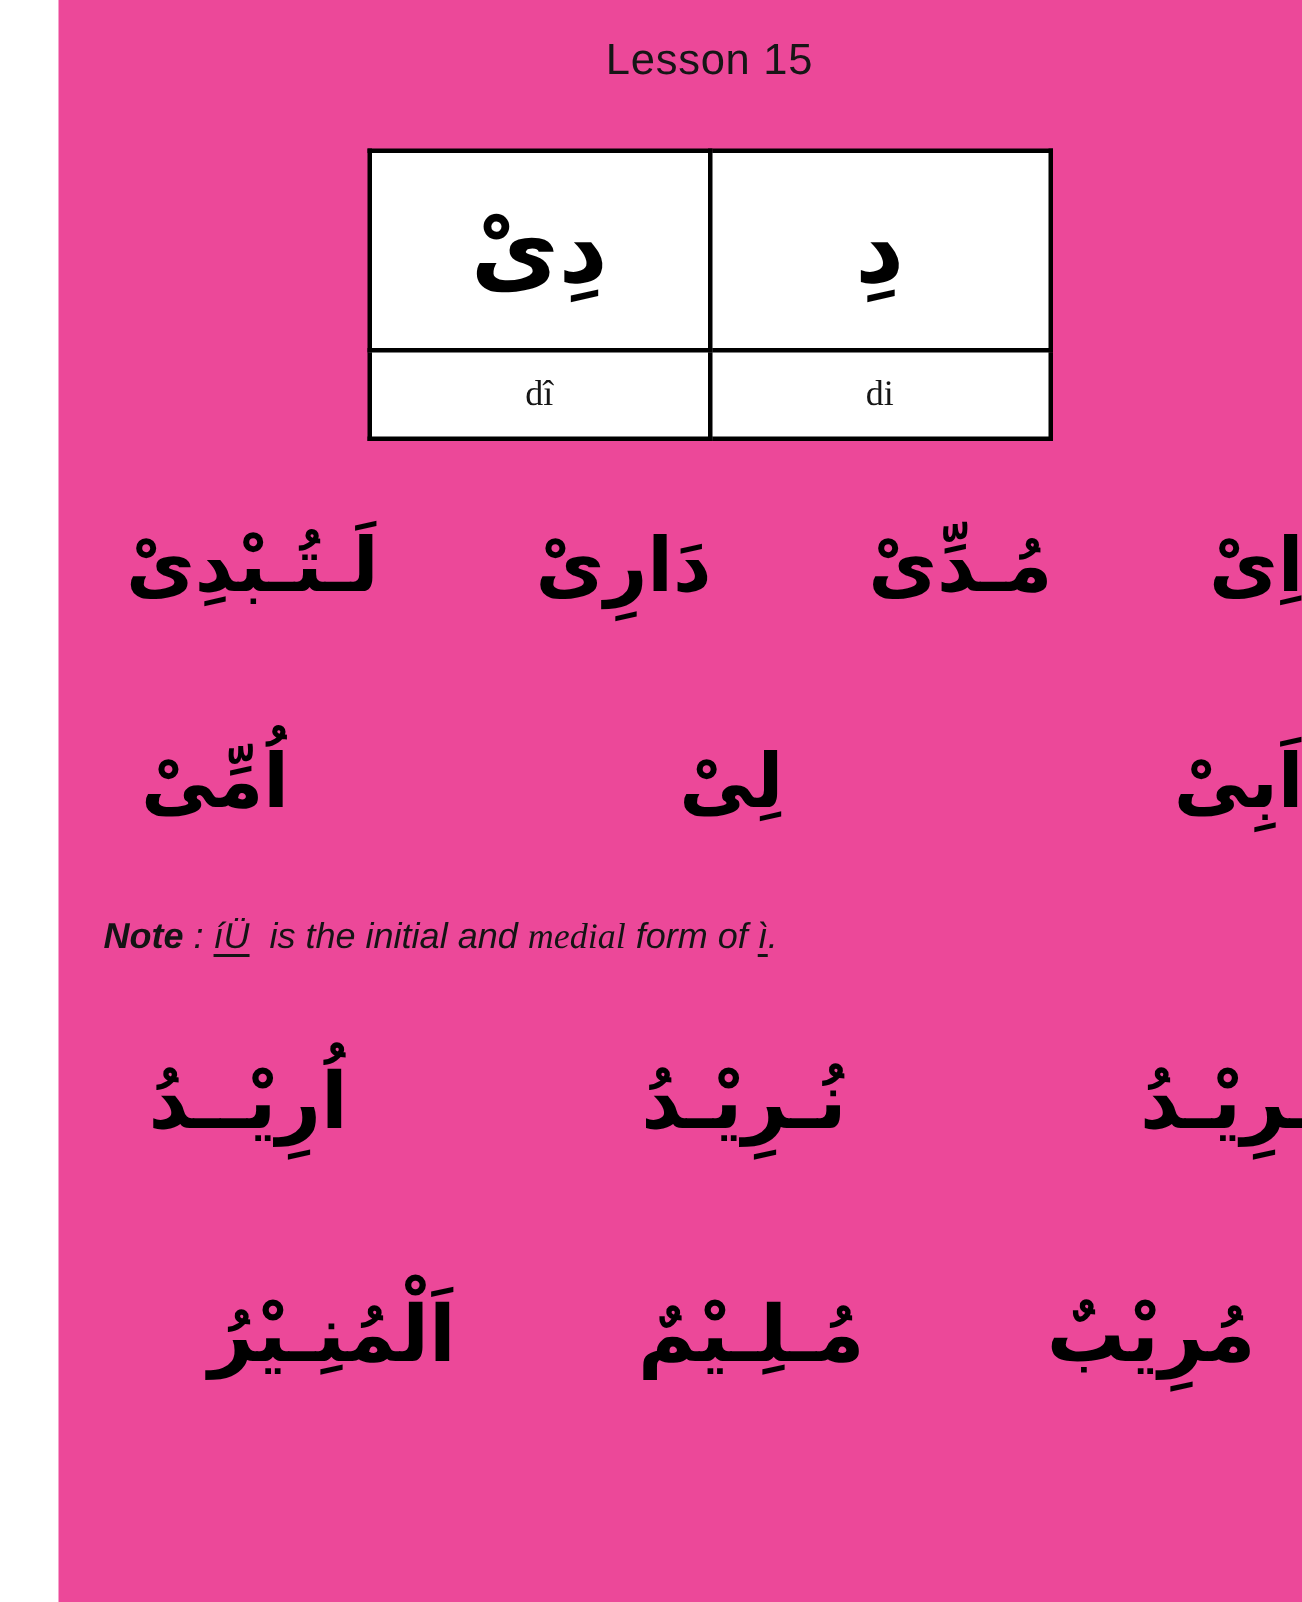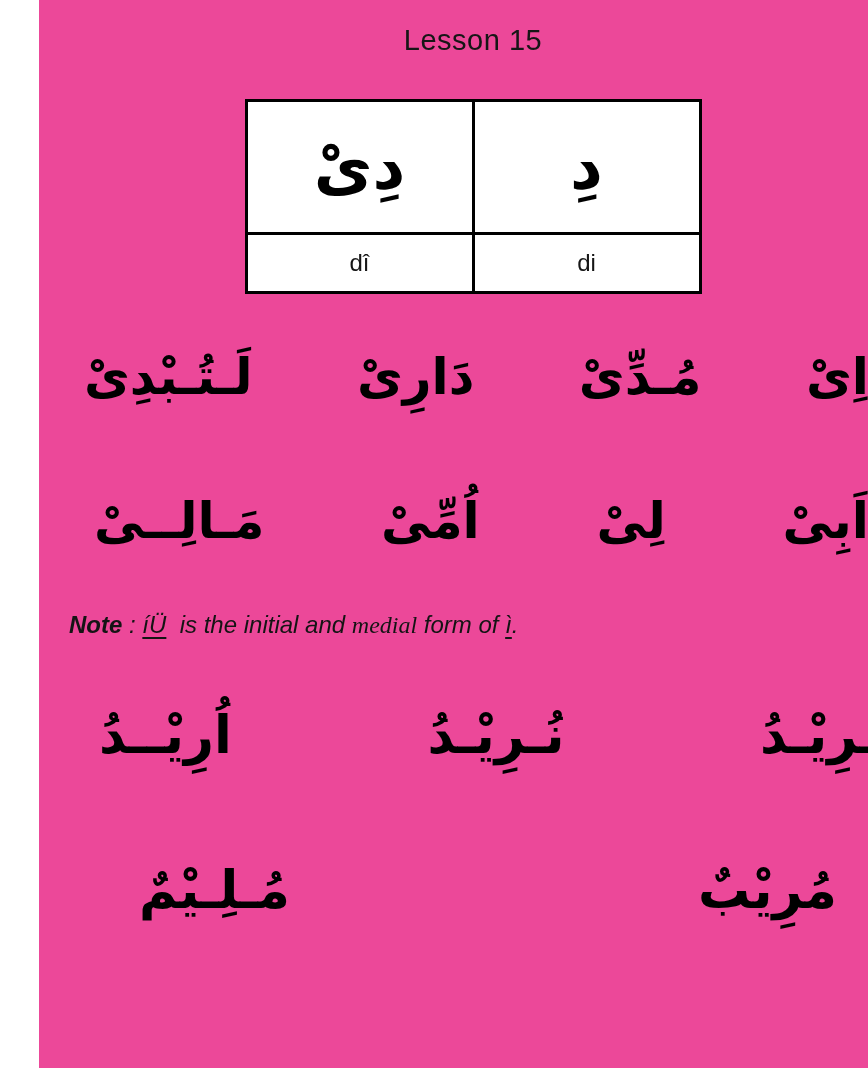--- a/index.html
+++ b/index.html
@@ -39,21 +39,21 @@
     height: 128px;
     width: 50%;
     font-family: "DejaVu Sans", sans-serif;
     font-weight: bold;
     font-size: 64px;
     color: #000000;
     line-height: 1.1;
   }
   .cell-cap {
     height: 54px;
-    font-family: Liberation Sans, sans-serif;
+    font-family: Liberation Serif, serif;
     font-size: 24px;
     color: #161616;
   }
 
   
   .note {
     margin: 50px 0 0 30px;
     font-size: 24px;
     color: #141414;
     white-space: pre-wrap;
@@ -107,29 +107,29 @@
     <span class="word">اِىْ</span>
     <span class="word">مُـدِّىْ</span>
     <span class="word">دَارِىْ</span>
     <span class="word">لَـتُـبْدِىْ</span>
   </div>
 
   <div class="arabic-row row2">
     <span class="word">اَبِىْ</span>
     <span class="word">لِىْ</span>
     <span class="word">اُمِّىْ</span>
-    <span class="word">مَـالِــىْ</span>
   </div>
 
   <p class="note note2"><span class="nlabel">Note</span><span> : </span><span class="uline">íÜ</span><span>  is the initial and </span><span class="serif">medial</span><span> form of </span><span class="uline">ì</span><span>.</span></p>
 
   <div class="arabic-row row3">
     <span class="word">تُـرِيْـدُ</span>
     <span class="word">نُـرِيْـدُ</span>
     <span class="word">اُرِيْــدُ</span>
   </div>
 
   <div class="arabic-row row4">
     <span class="word">مُرِيْبٌ</span>
     <span class="word">مُـلِـيْمٌ</span>
+    <span class="word">اَلْمُنِـيْرُ</span>
   </div>
 
 </div>
 
 </body></html>

